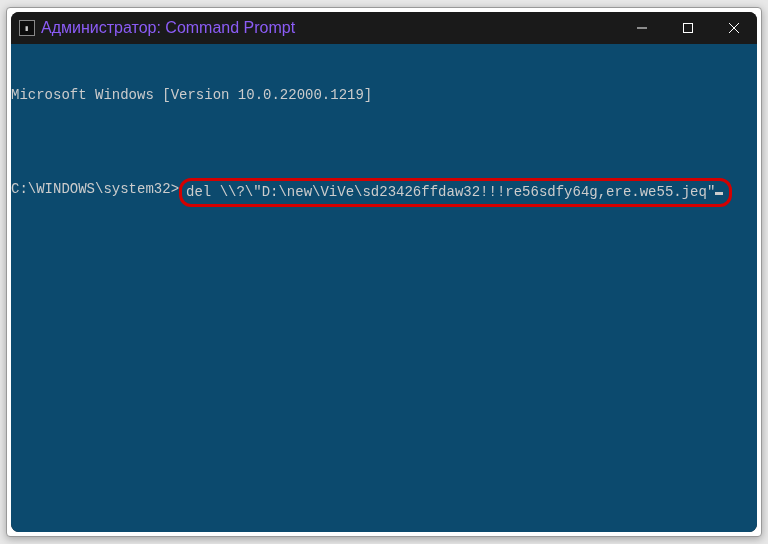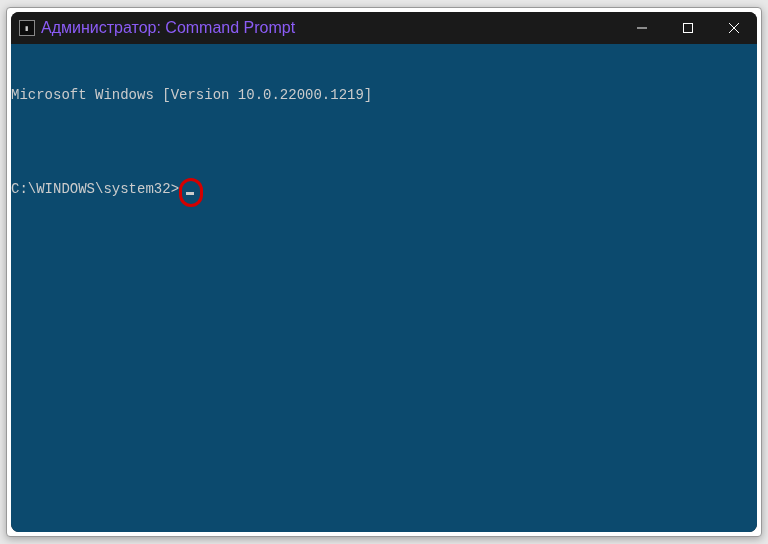--- a/index.html
+++ b/index.html
@@ -145,17 +145,17 @@
               <line x1="0" y1="0" x2="10" y2="10"></line>
               <line x1="10" y1="0" x2="0" y2="10"></line>
             </svg>
         </div>
       </div>
     </div>
     <div class="terminal">
       <div class="terminal-line">Microsoft Windows [Version 10.0.22000.1219]</div>
       <div class="terminal-line"></div>
       <div class="prompt-line">
-        <span>C:\WINDOWS\system32&gt;</span><span class="highlight-box"><span class="cursor"></span></span>
+        <span>C:\WINDOWS\system32&gt;</span><span class="highlight-box"><span>del \\?\"D:\new\ViVe\sd23426ffdaw32!!!re56sdfy64g,ere.we55.jeq"</span><span class="cursor"></span></span>
       </div>
     </div>
   </div>
 </div>
 
 </body></html>

